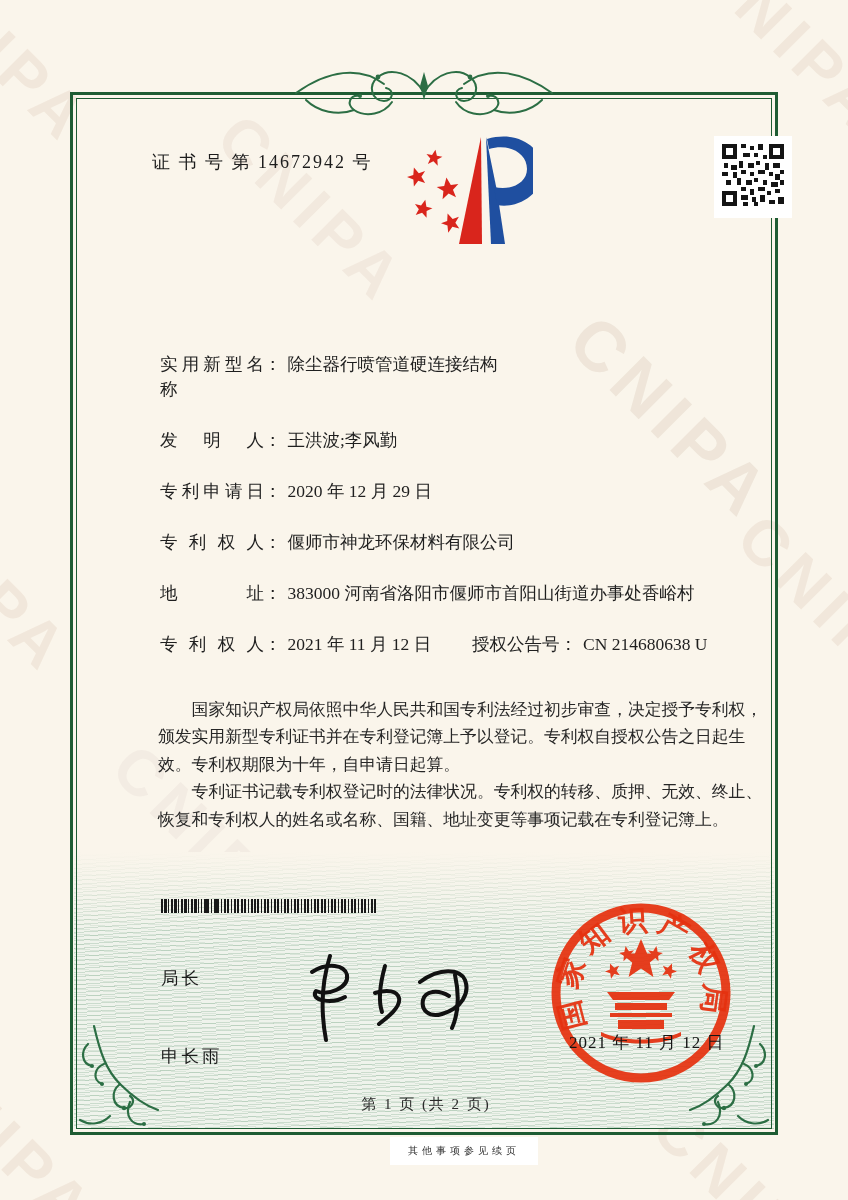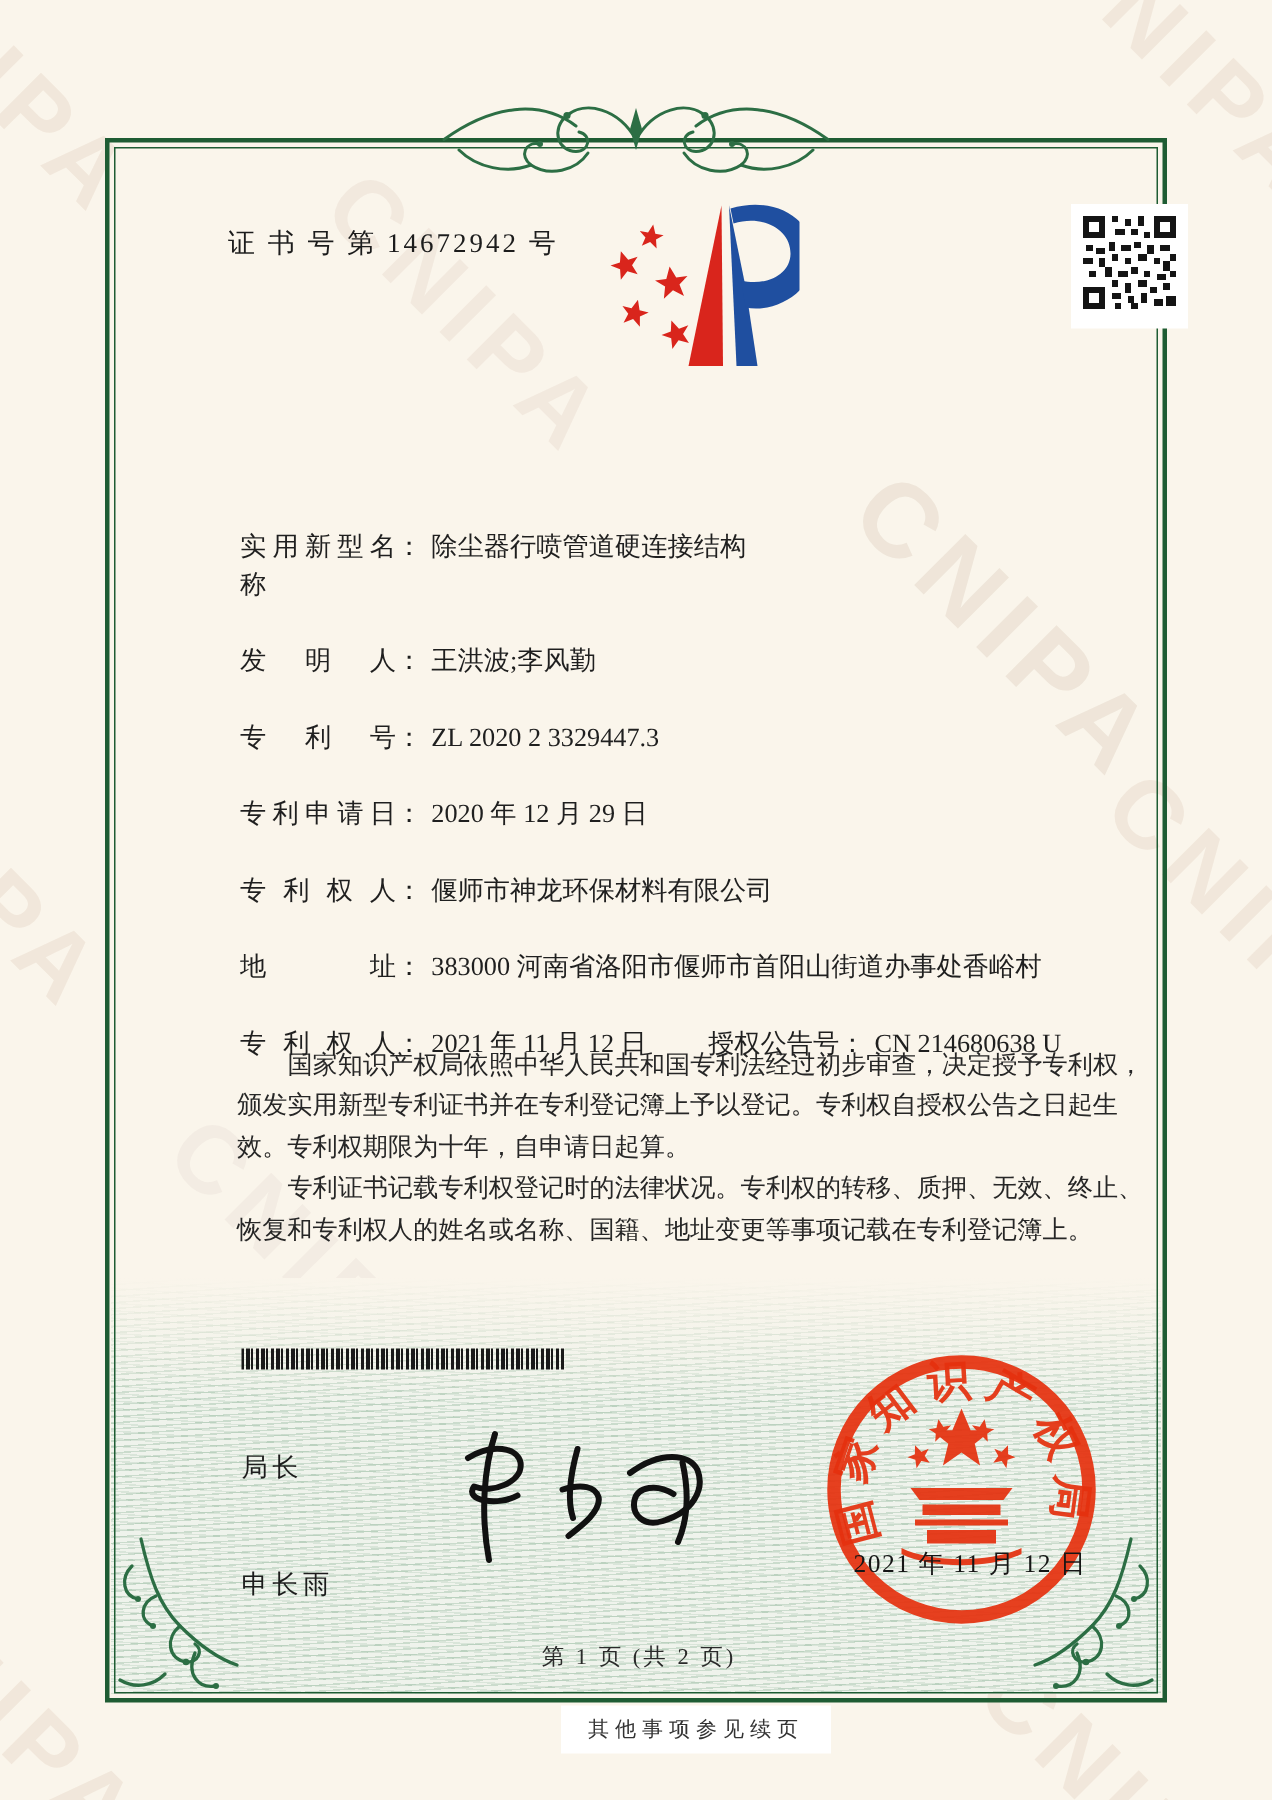--- a/index.html
+++ b/index.html
@@ -67,21 +67,21 @@
       #191919 6.5px 7.5px, rgba(0,0,0,0) 7.5px 10px);}
   .director-title{position:absolute;left:121px;top:966px;font-size:17.5px;color:#1c1c1c;letter-spacing:3px;}
   .director-name{position:absolute;left:121px;top:1044px;font-size:17.5px;color:#1c1c1c;letter-spacing:3px;}
   .signature{position:absolute;left:252px;top:946px;}
   .seal{position:absolute;left:507px;top:899px;}
   .seal-date{position:absolute;left:529px;top:1031px;font-size:17px;letter-spacing:1px;color:#151515;white-space:nowrap;}
   .page-num{position:absolute;left:70px;top:1095px;width:632px;text-align:center;
     font-size:15px;letter-spacing:2px;color:#2a2a2a;}
   .footer-wrap{position:absolute;left:70px;top:1137px;width:708px;text-align:center;}
   .footer-note{display:inline-block;background:#ffffff;padding:7px 18px;
-    font-size:14px;letter-spacing:4px;color:#333;}
+    font-size:10px;letter-spacing:4px;color:#333;}
 </style>
 </head>
 <body>
 
 <div class="page">
 
   <span class="wm w1">CNIPA</span>
   <span class="wm w2">CNIPA</span>
   <span class="wm w3">CNIPA</span>
   <span class="wm w4">CNIPA</span>
@@ -223,23 +223,20 @@
 
 
     <div class="fields">
       <div class="field-row">
         <span class="flabel">实用新型名称</span><span class="fcolon">：</span><span class="fvalue">除尘器行喷管道硬连接结构</span>
       </div>
       <div class="field-row">
         <span class="flabel">发明人</span><span class="fcolon">：</span><span class="fvalue">王洪波;李风勤</span>
       </div>
       <div class="field-row">
-        <span class="flabel">专利号</span><span class="fcolon">：</span><span class="fvalue">ZL 2020 2 3329447.3</span>
-      </div>
-      <div class="field-row">
         <span class="flabel">专利申请日</span><span class="fcolon">：</span><span class="fvalue">2020 年 12 月 29 日</span>
       </div>
       <div class="field-row">
         <span class="flabel">专利权人</span><span class="fcolon">：</span><span class="fvalue">偃师市神龙环保材料有限公司</span>
       </div>
       <div class="field-row">
         <span class="flabel">地址</span><span class="fcolon">：</span><span class="fvalue">383000 河南省洛阳市偃师市首阳山街道办事处香峪村</span>
       </div>
       <div class="field-row">
         <span>

